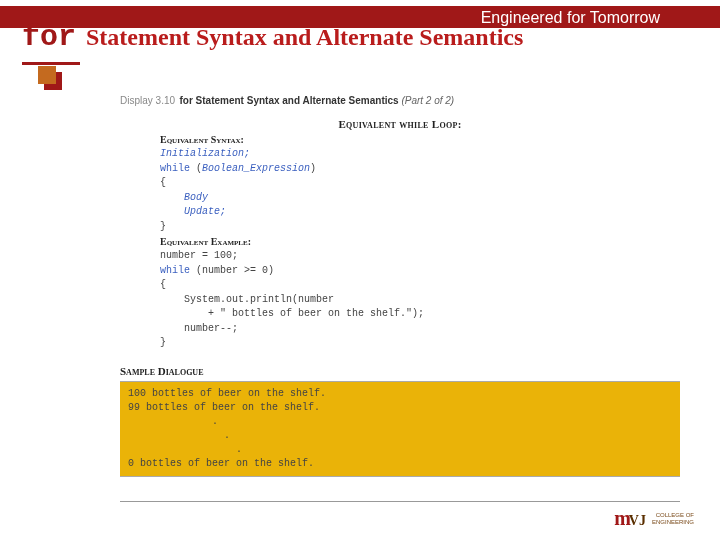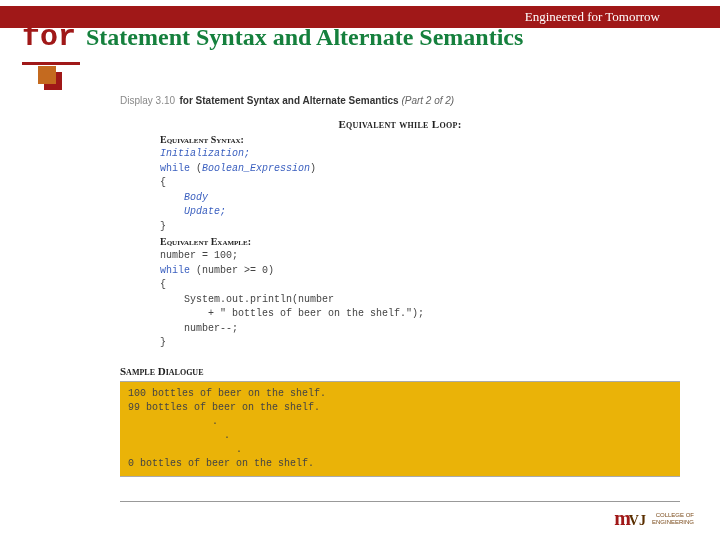--- a/index.html
+++ b/index.html
@@ -17,22 +17,22 @@
     left: 0;
     width: 100%;
     height: 22px;
     background: #a01818;
   }
   .tagline {
     position: absolute;
     top: 9px;
     right: 60px;
     color: #fff;
-    font-size: 13px;
-    font-family: Liberation Serif, serif;
+    font-size: 16px;
+    font-family: Liberation Sans, sans-serif;
   }
   .title-wrap {
     position: absolute;
     top: 20px;
     left: 22px;
     display: flex;
     align-items: baseline;
     gap: 10px;
   }
   .kw-for {
@@ -53,21 +53,21 @@
     position: absolute;
     top: 66px;
     left: 38px;
     width: 18px;
     height: 18px;
     background: #c46a1f;
     box-shadow: 6px 6px 0 #a01818;
   }
   .title-rest {
     font-weight: bold;
-    color: #15803d;
+    color: #b91c1c;
     font-size: 24px;
   }
   .content {
     position: absolute;
     top: 90px;
     left: 120px;
     width: 560px;
     font-family: Verdana, Arial, sans-serif;
     color: #444;
   }

